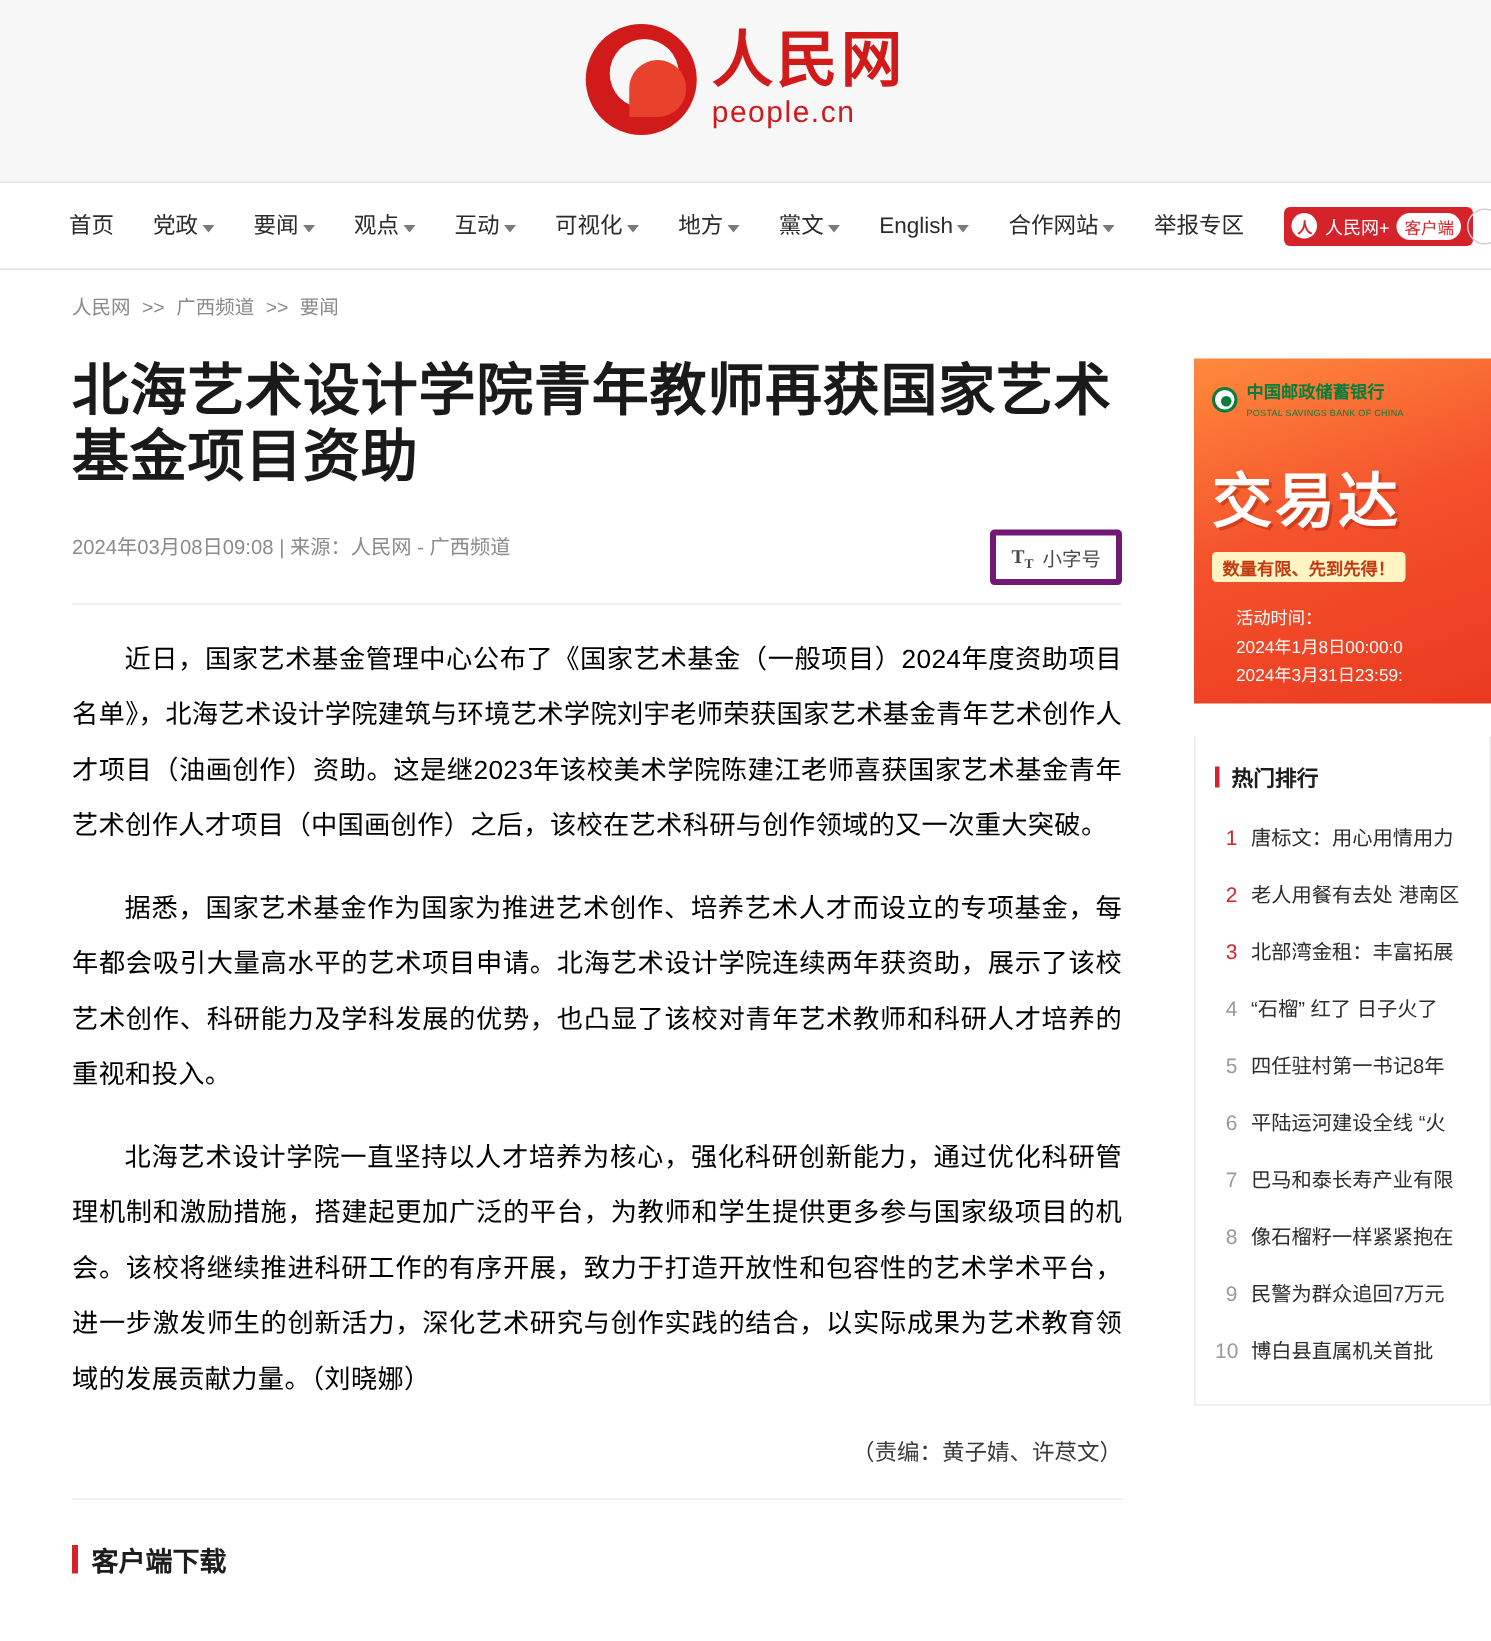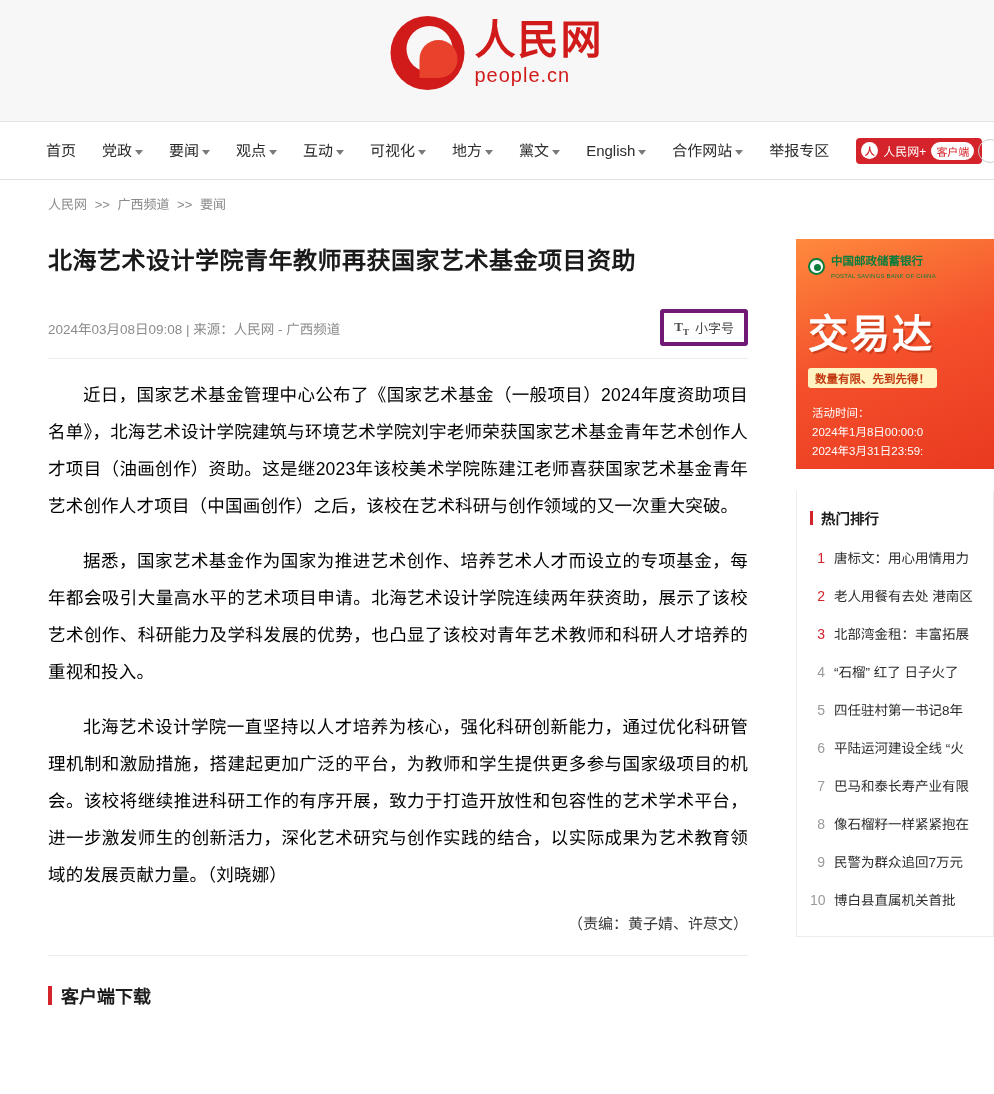--- a/index.html
+++ b/index.html
@@ -163,30 +163,30 @@
   .article {
     width: 796px;
     padding: 14px 48px 0 48px;
   }
   .side {
     width: 198px;
     padding-top: 14px;
   }
 
   .headline {
-    font-size: 24px;
+    font-size: 38px;
     line-height: 44px;
     font-weight: bold;
     color: #1a1a1a;
     letter-spacing: 0.5px;
     margin: 0 0 26px 0;
   }
   .meta-row {
     display: flex;
-    align-items: center;
+    align-items: flex-start;
     justify-content: space-between;
     border-bottom: 1px solid #ececec;
     padding-bottom: 12px;
   }
   .meta {
     font-size: 13.5px;
     color: #8b8b8b;
   }
   .fontsize-btn {
     display: flex;
@@ -298,21 +298,21 @@
     color: #c33b12;
     font-size: 11.5px;
     font-weight: bold;
     display: inline-block;
     padding: 2px 7px;
     border-radius: 3px;
     white-space: nowrap;
   }
   .ad-time {
     position: absolute;
-    left: 16px; bottom: 8px;
+    left: 28px; bottom: 8px;
     font-size: 11.5px;
     line-height: 19px;
   }
   .ad-divider { position: absolute; right: 22px; top: 0; bottom: 0; width: 1px; background: rgba(255,255,255,.35); }
 
   .rank-card {
     width: 198px;
     margin-top: 22px;
     border: 1px solid #ececec;
     border-top: none;

